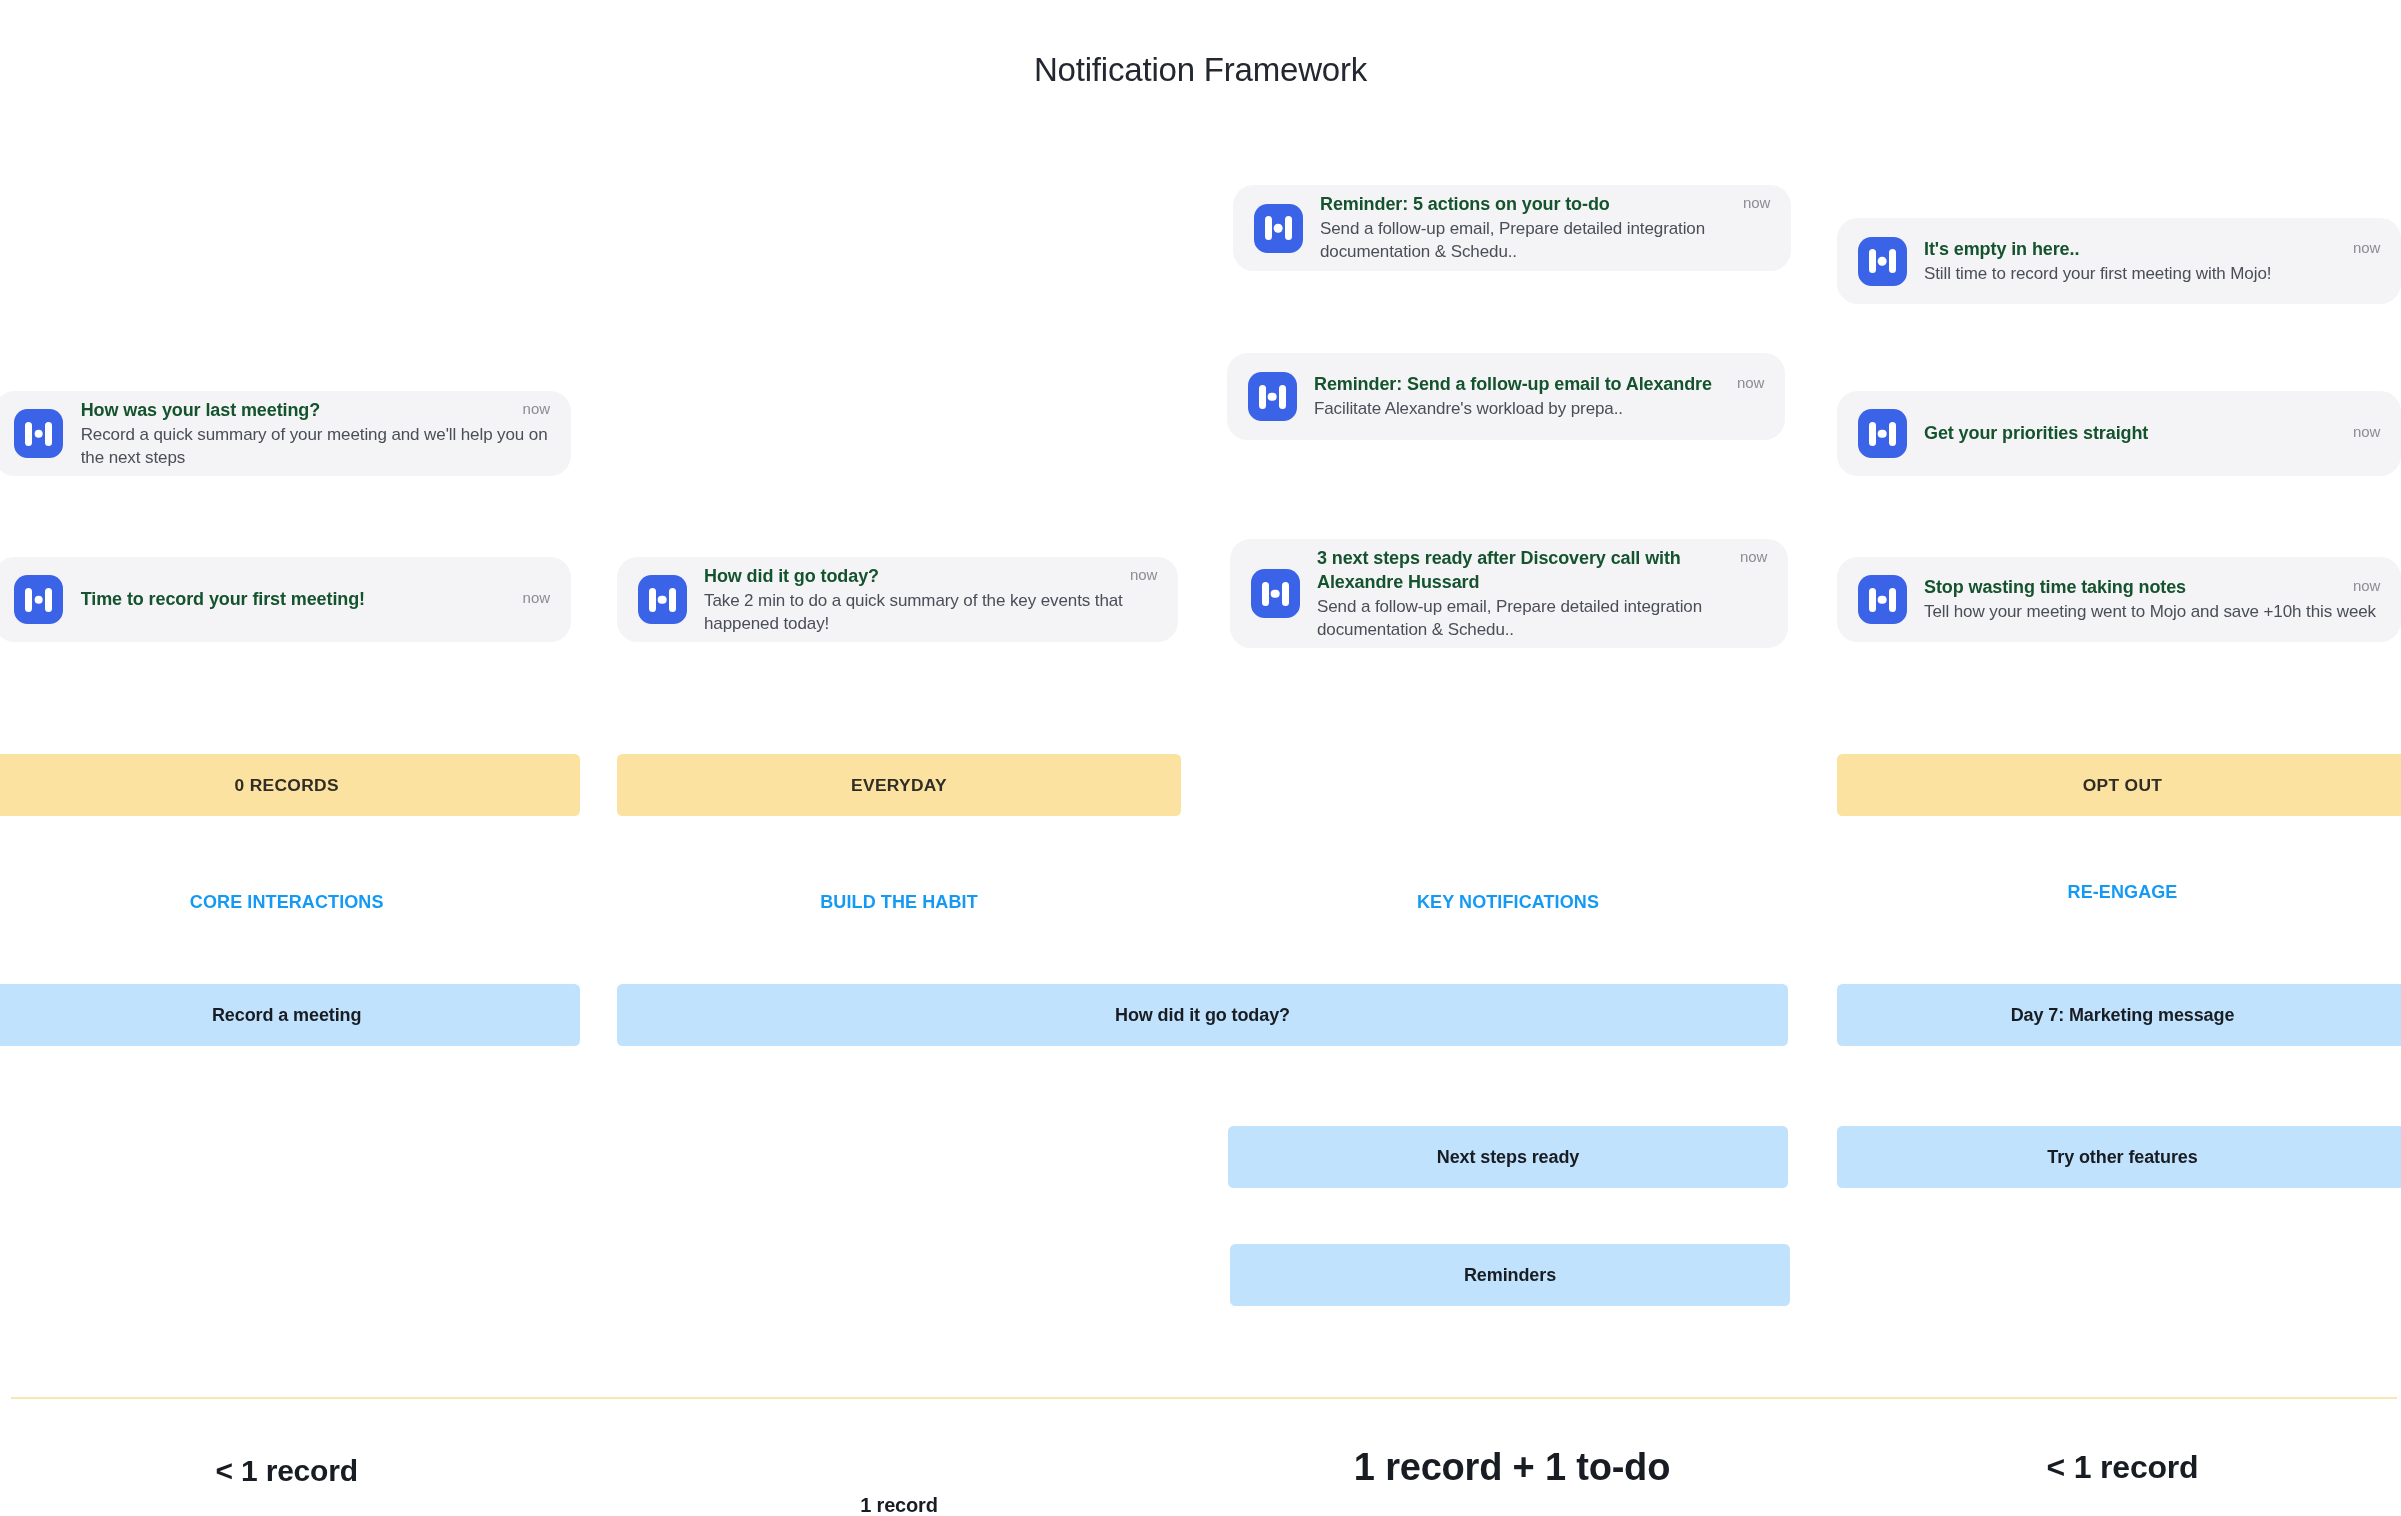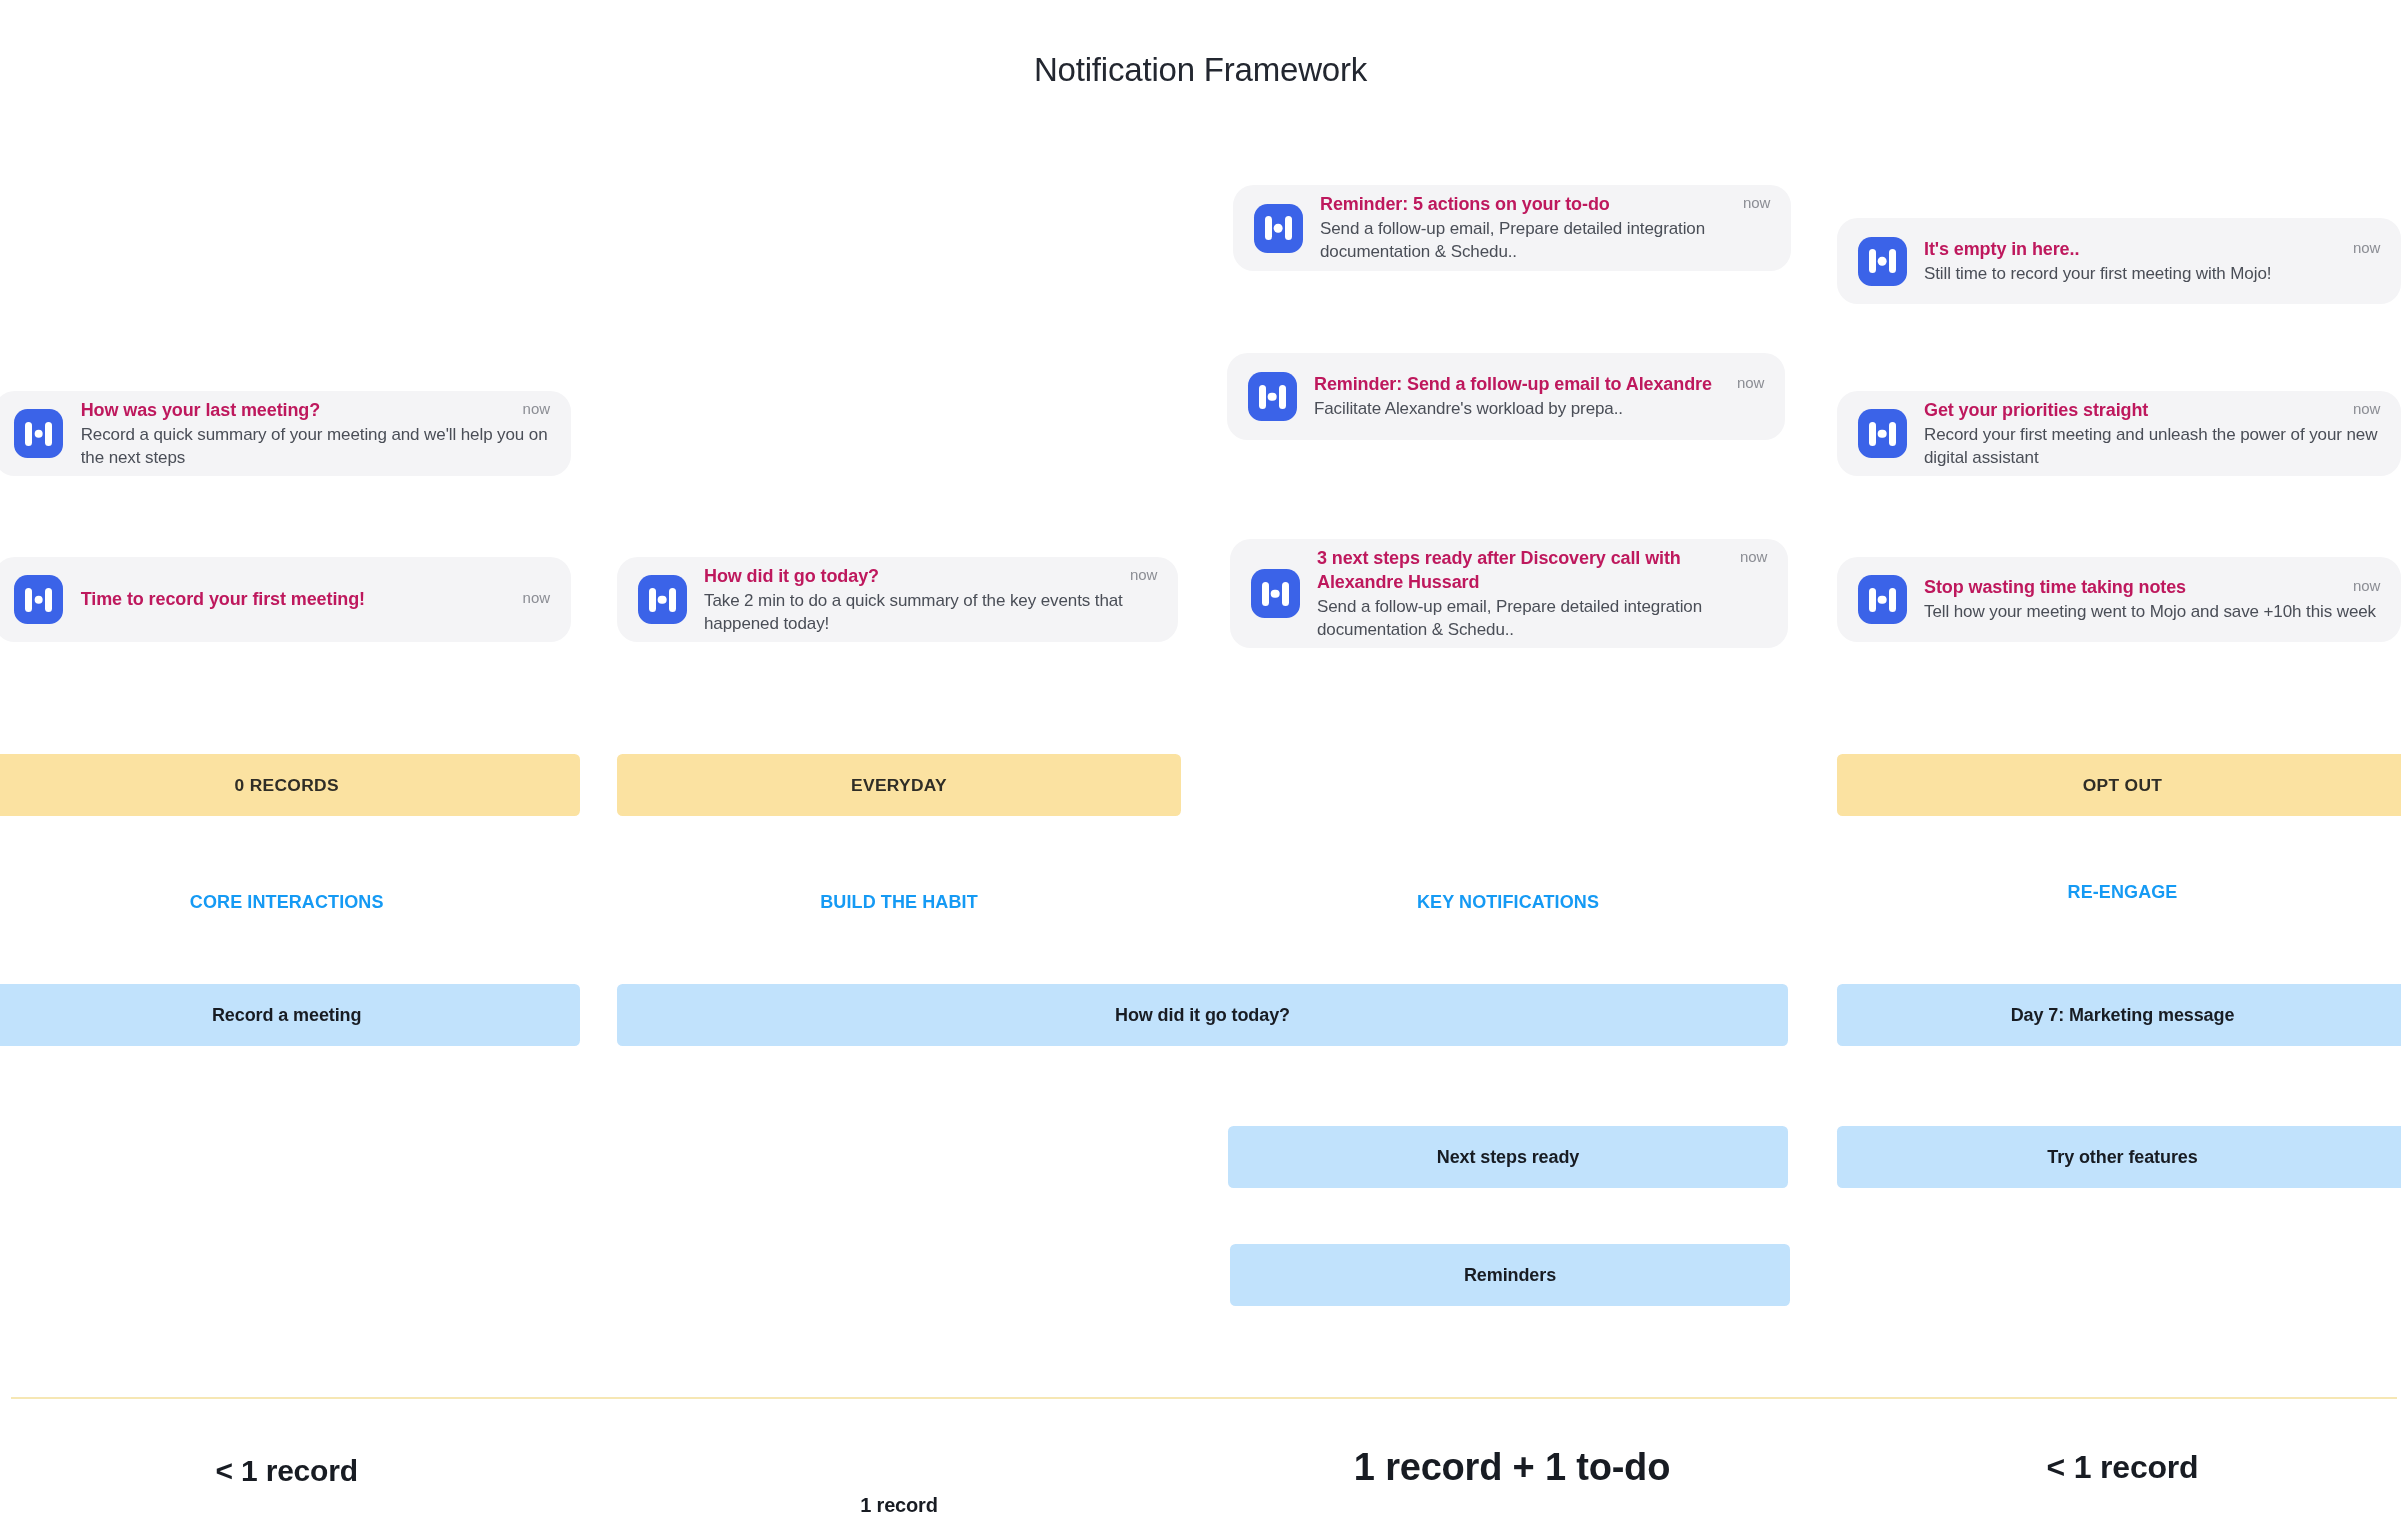--- a/index.html
+++ b/index.html
@@ -66,21 +66,21 @@
   .notif-body { flex: 1 1 auto; min-width: 0; }
   .notif-top {
     display: flex;
     align-items: flex-start;
     justify-content: space-between;
     gap: 11px;
   }
   .notif-title {
     font-size: 18px;
     font-weight: bold;
-    color: #be185d;
+    color: #14532d;
     line-height: 1.34;
     letter-spacing: -0.1px;
   }
   .notif-time {
     flex: 0 0 auto;
     font-size: 15px;
     color: #8b8d94;
     line-height: 1.5;
     font-weight: normal;
   }
@@ -266,21 +266,20 @@
     <div class="notif-icon">
       <span class="bar left"></span>
       <span class="dot"></span>
       <span class="bar right"></span>
     </div>
     <div class="notif-body">
       <div class="notif-top">
         <div class="notif-title">Get your priorities straight</div>
         <div class="notif-time">now</div>
       </div>
-      <div class="notif-desc">Record your first meeting and unleash the power of your new digital assistant</div>
     </div>
   </div>
 
   <div class="notif" style="left:1837px; top:557px; width:564px; height:85px;">
     <div class="notif-icon">
       <span class="bar left"></span>
       <span class="dot"></span>
       <span class="bar right"></span>
     </div>
     <div class="notif-body">

